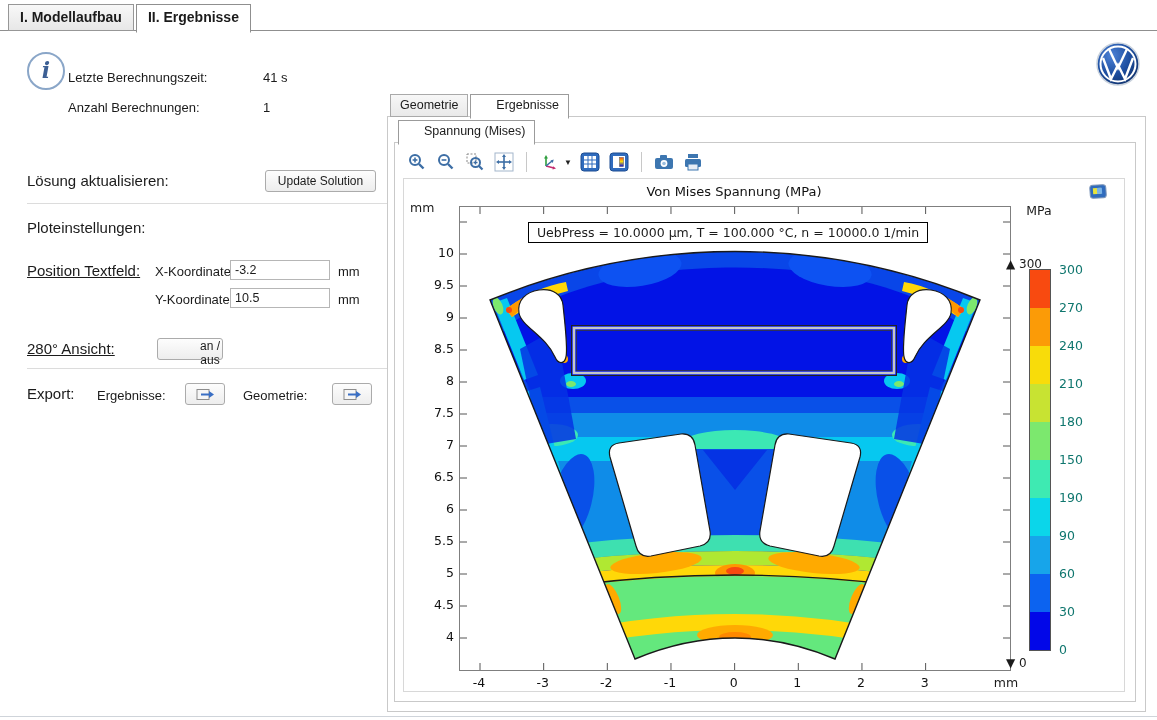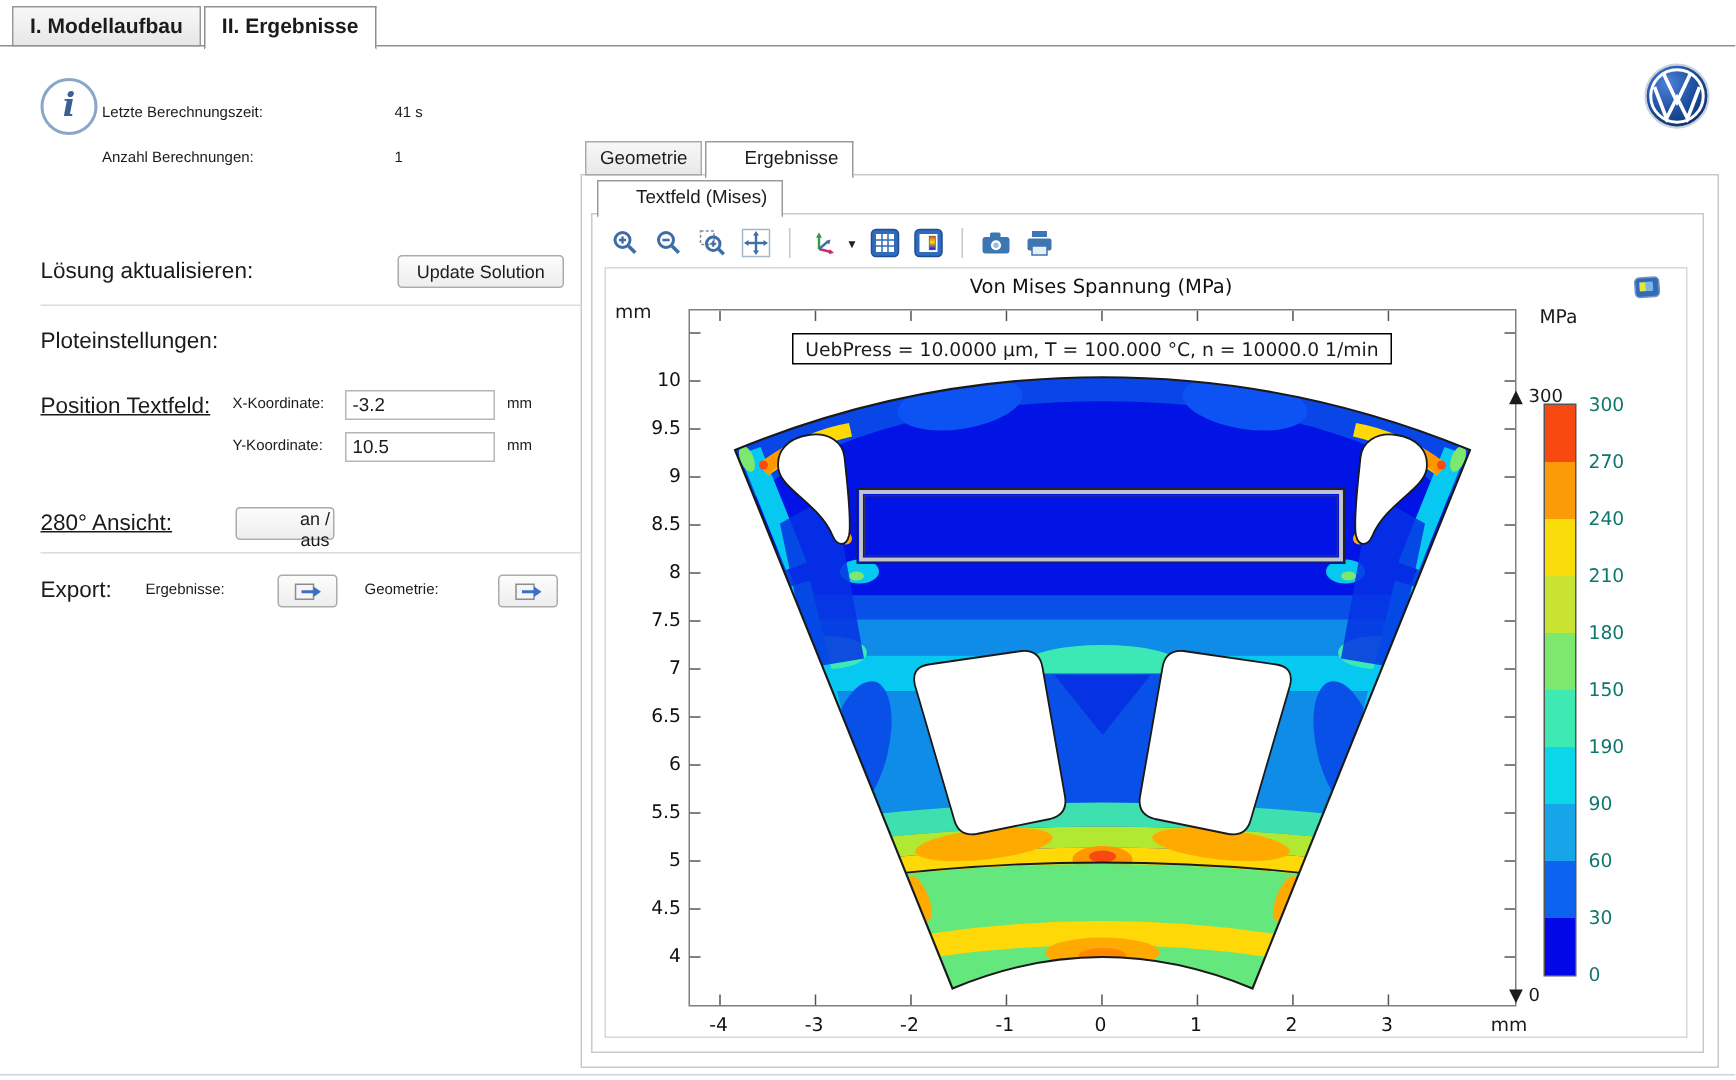--- a/index.html
+++ b/index.html
@@ -10,21 +10,21 @@
   .maintabs{top:4px;left:8px;height:27px;z-index:5;}
   .mtab{display:inline-block;height:25px;line-height:25px;padding:0 11px;
         font-size:14px;font-weight:bold;border:1px solid #979797;margin-right:2px;
         background:linear-gradient(#f8f8f8,#e7e7e7);vertical-align:top;cursor:default;}
   .mtab.active{background:#fff;border-color:#8f8f8f;border-bottom:1px solid #fff;height:27px;}
   .topline{top:30px;left:0;width:1157px;border-top:1px solid #8f8f8f;}
   .bottomline{top:716px;left:0;width:1157px;border-top:1px solid #cfd4da;}
   
   .infocircle{left:27px;top:52px;width:34px;height:34px;border:2px solid #8aa6c8;border-radius:50%;
      color:#3c5f94;font:italic bold 22px "DejaVu Serif",serif;text-align:center;line-height:32px;background:#fff;}
-  .lbl{font-size:10px;}
+  .lbl{font-size:13px;}
   .heading{font-size:15px;font-weight:normal;}
   .ulined{font-size:15px;text-decoration:underline;}
   .sep{border-top:1px solid #dcdcdc;width:363px;left:27px;}
   .btn{position:absolute;font-family:"Liberation Sans",sans-serif;font-size:12px;color:#1b1b1b;
        background:linear-gradient(#fdfdfd,#ededed);border:1px solid #ababab;border-radius:3px;
        text-align:center;padding:0;cursor:pointer;}
   .field{position:absolute;font-family:"Liberation Sans",sans-serif;font-size:12.5px;color:#1b1b1b;
        border:1px solid #b6b6b6;padding:1px 4px;width:90px;height:16px;}
   .iconbtn{display:flex;align-items:center;justify-content:center;}
   
@@ -123,21 +123,21 @@
     <path d="M-9,-15 L0,4 L9,-15" fill="none" stroke="#fff" stroke-width="2.4"></path>
     <path d="M-15,-6 L-7,15 L0,1 L7,15 L15,-6" fill="none" stroke="#fff" stroke-width="2.4"></path>
   </svg>
 </div>
 
 <div class="abs rtabs">
   <span class="rtab">Geometrie</span><span class="rtab active">Ergebnisse</span>
 </div>
 <div class="abs panel outerpanel"></div>
 <div class="abs innertab">
-  <span class="rtab active">Textfeld (Mises)</span>
+  <span class="rtab active">Spannung (Mises)</span>
 </div>
 <div class="abs panel innerpanel"></div>
 
 <div class="abs toolbar">
   <span class="ticon">
     <svg width="18" height="18" viewBox="0 0 18 18">
         <circle cx="7" cy="7" r="5" fill="none" stroke="#3d6ea5" stroke-width="2"></circle>
         <line x1="7" y1="4.6" x2="7" y2="9.4" stroke="#3d6ea5" stroke-width="1.6"></line>
         <line x1="4.6" y1="7" x2="9.4" y2="7" stroke="#3d6ea5" stroke-width="1.6"></line>
         <line x1="11" y1="11" x2="15.5" y2="15.5" stroke="#3d6ea5" stroke-width="2.4"></line>

